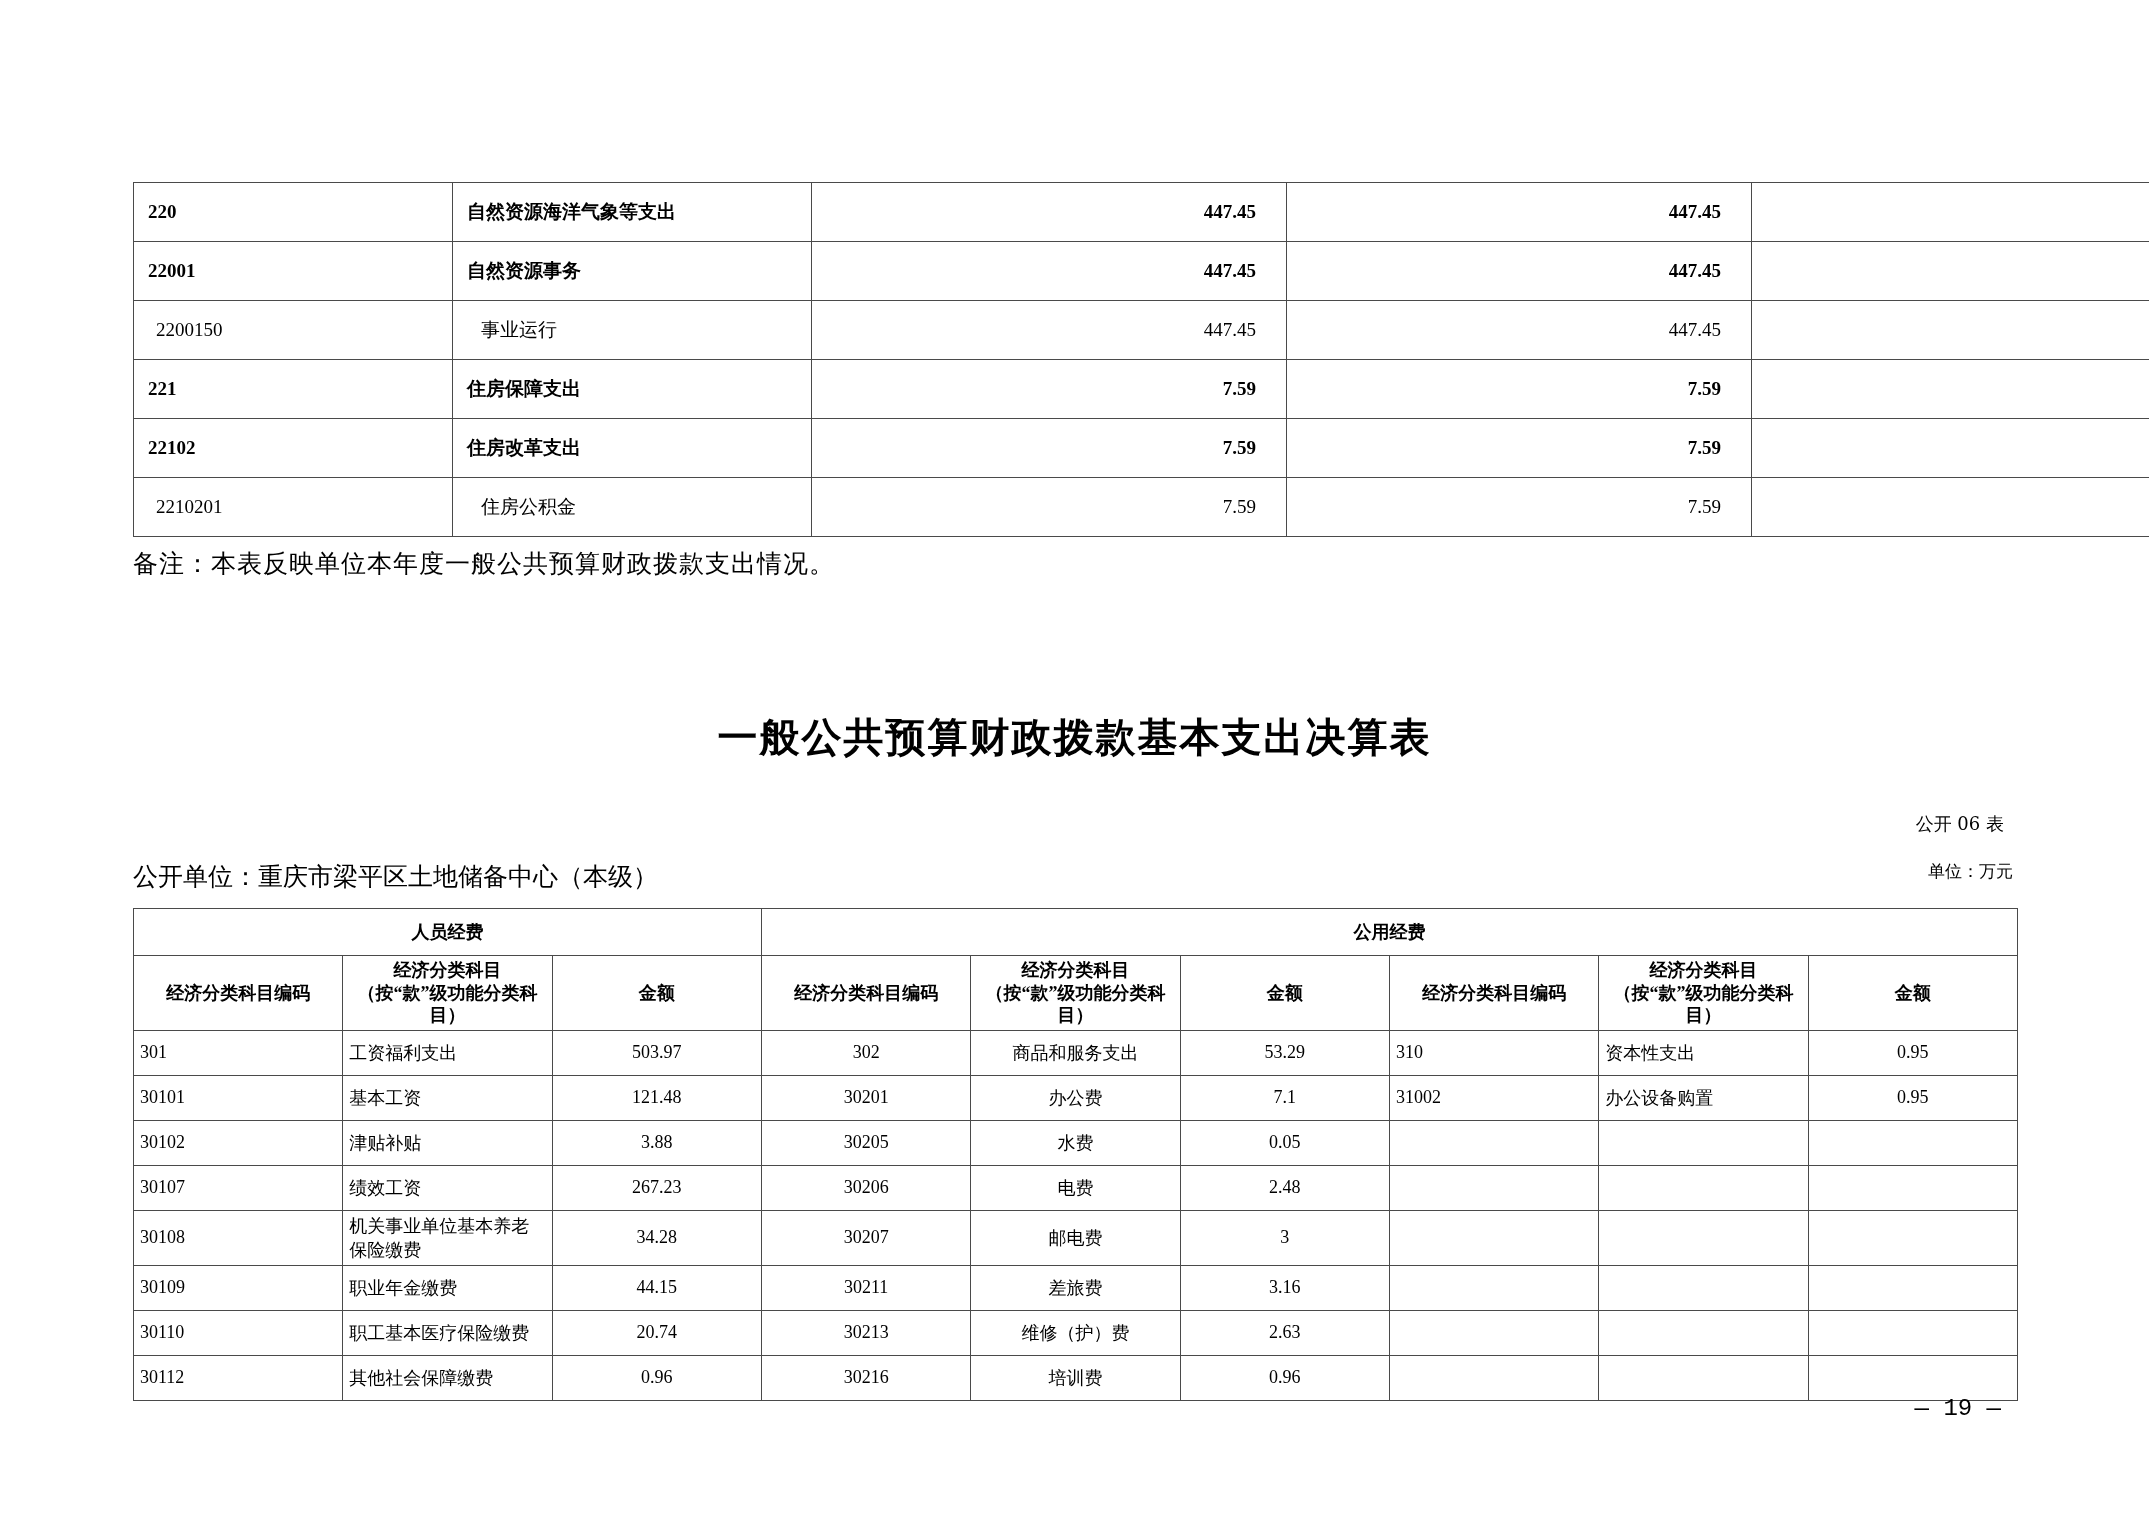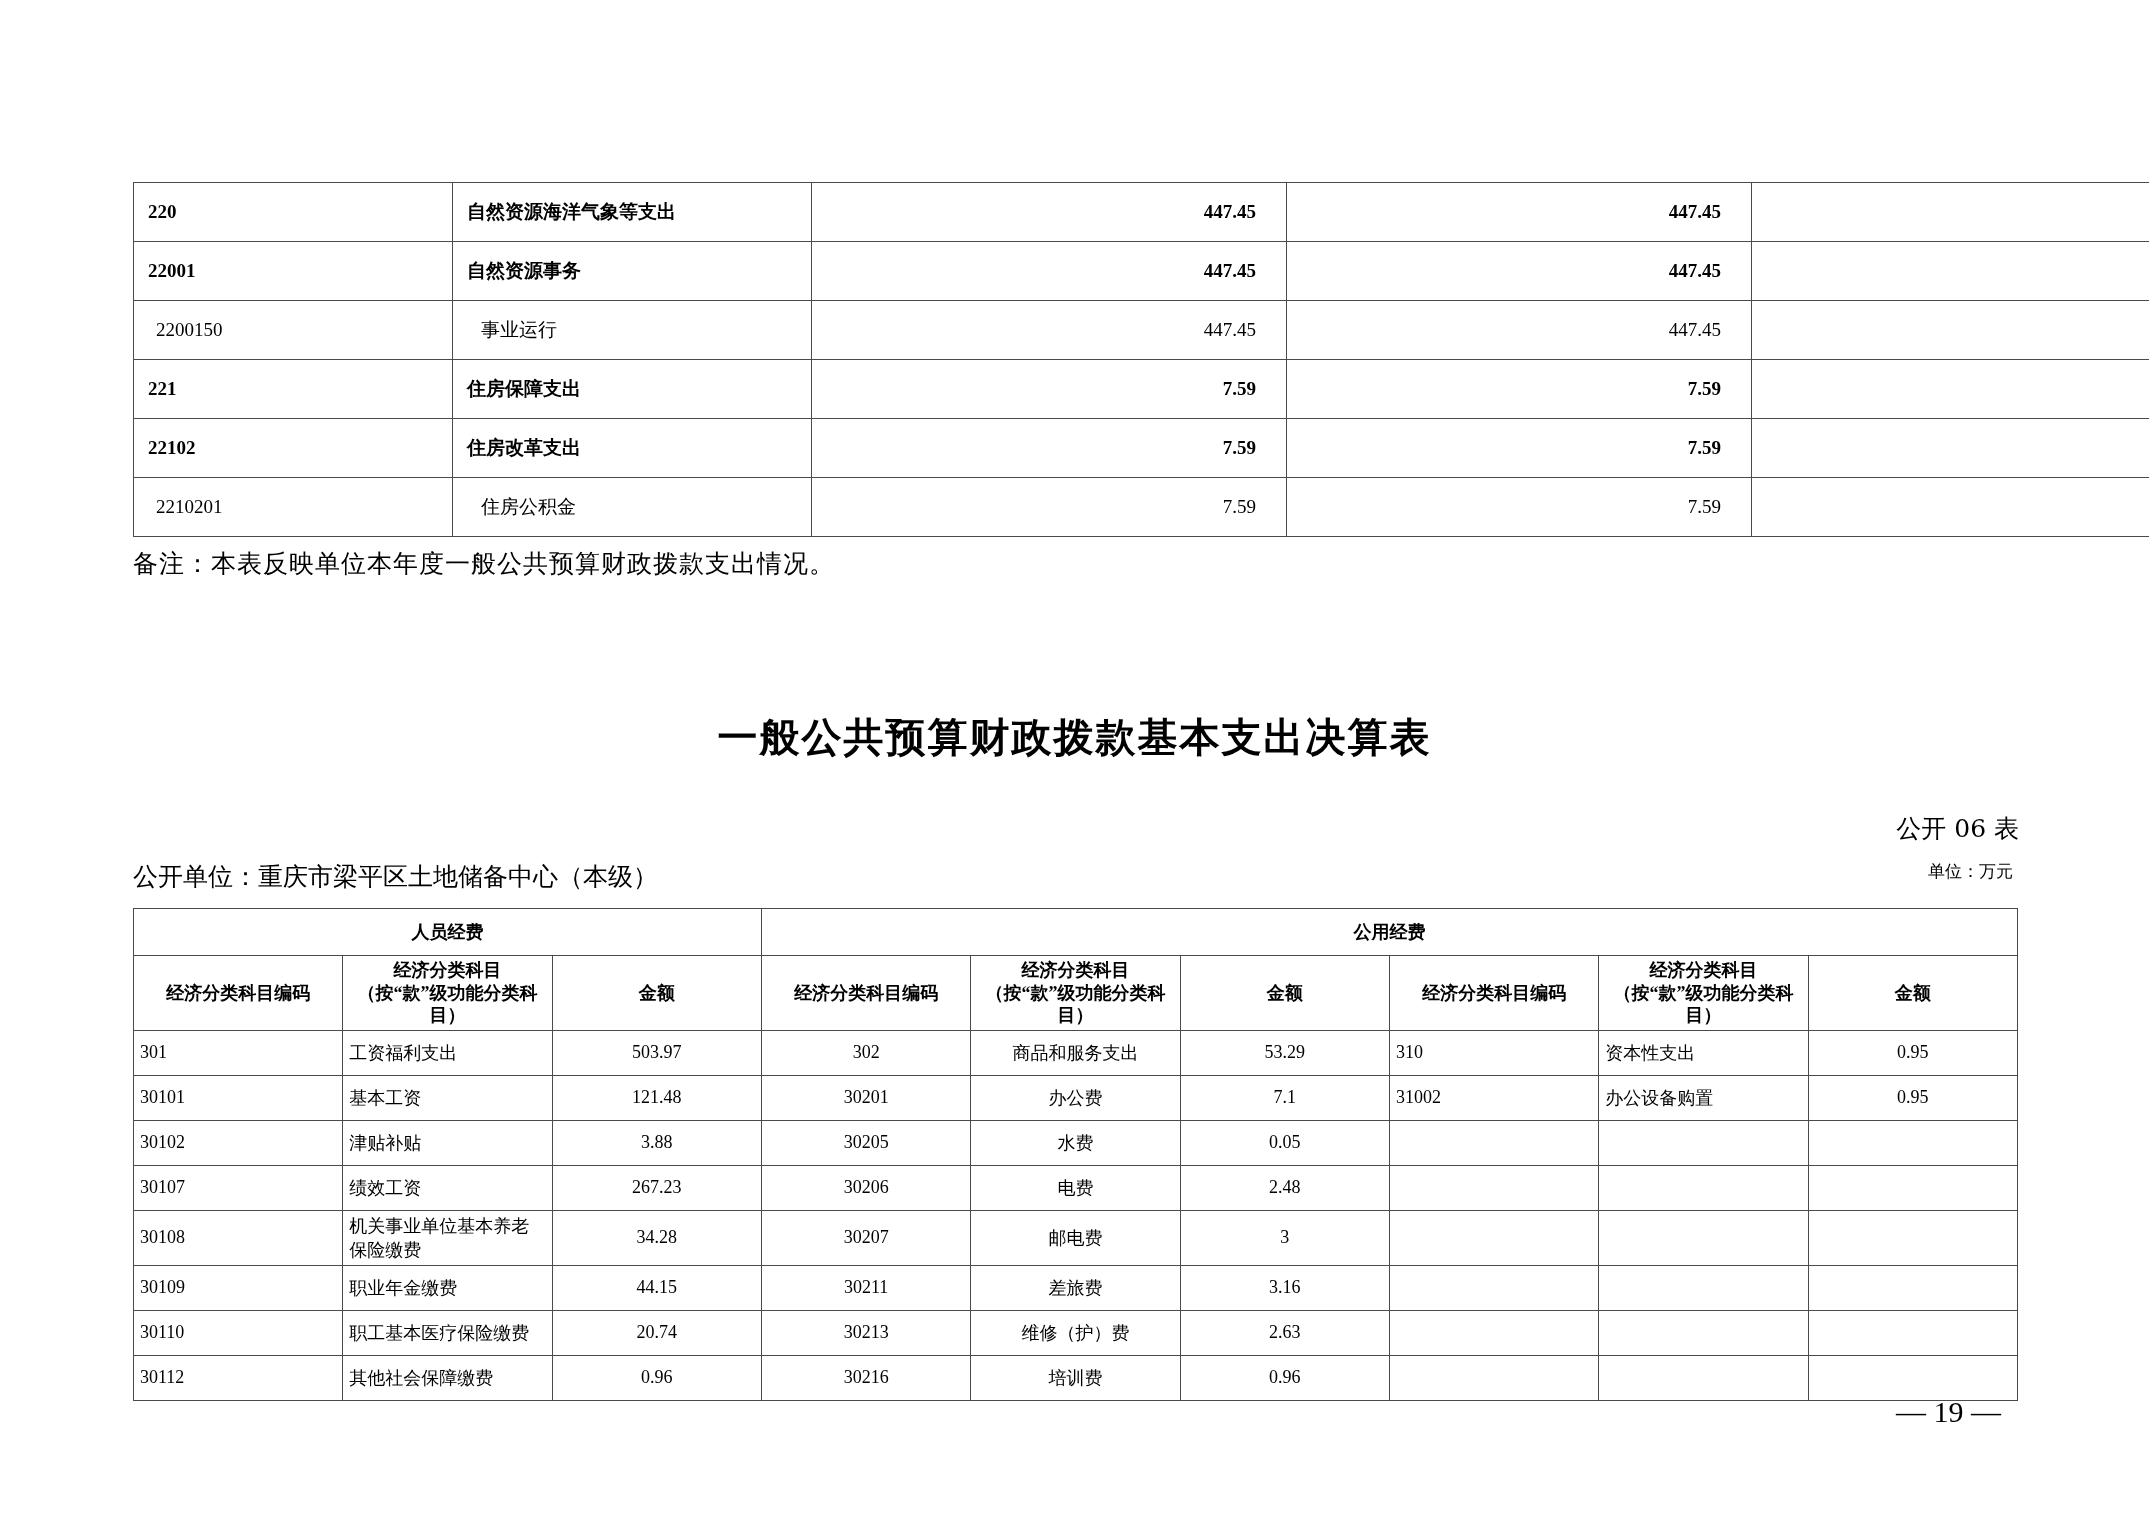--- a/index.html
+++ b/index.html
@@ -63,23 +63,23 @@
     left: 0;
     width: 2149px;
     text-align: center;
     font-size: 40px;
     font-weight: bold;
     letter-spacing: 2px;
     font-family: "DejaVu Serif", "Liberation Serif", serif;
   }
   .table-no {
     position: absolute;
-    right: 130px;
+    right: 145px;
     top: 812px;
-    font-size: 25px;
+    font-size: 18px;
     font-family: "DejaVu Serif", "Liberation Serif", serif;
   }
   .unit-line-left {
     position: absolute;
     left: 133px;
     top: 860px;
     font-size: 25px;
     font-family: "DejaVu Serif", "Liberation Serif", serif;
   }
   .unit-line-right {
@@ -120,22 +120,22 @@
   .c-name2  { width: 240px; text-align: center; }
   .c-amt2   { width: 165px; text-align: center; }
   .c-code3  { width: 230px; text-align: left; }
   .c-name3  { width: 340px; text-align: left; padding-left: 12px; }
   .c-amt3   { width: 197px; text-align: center; }
 
   .page-num {
     position: absolute;
     right: 148px;
     top: 1395px;
-    font-size: 30px;
-    font-family: Liberation Serif, serif;
+    font-size: 24px;
+    font-family: Liberation Mono, monospace;
     margin-left: 20px;
   }
 </style>
 </head>
 <body>
 
 <div class="page">
 
   <table class="top-table">
     <tbody>

